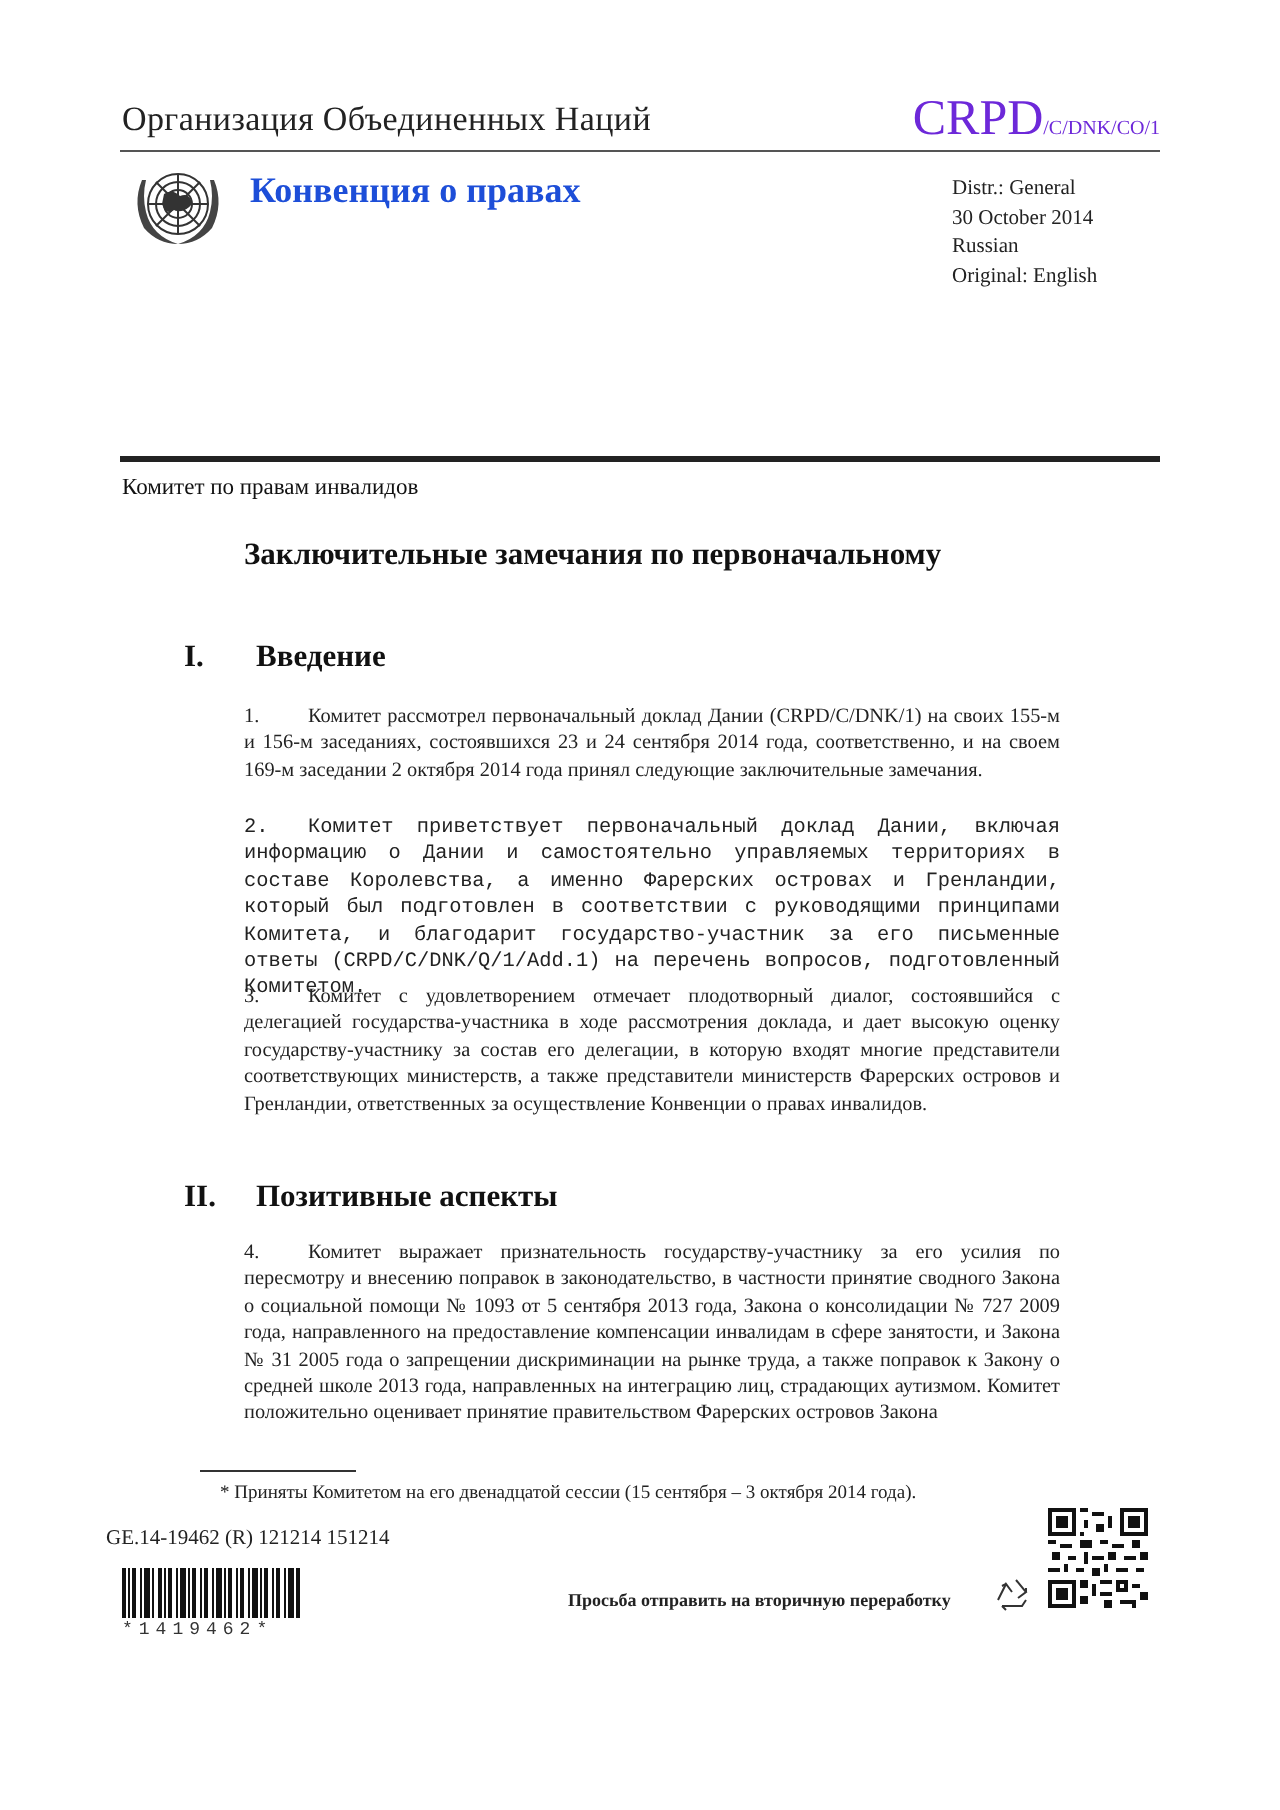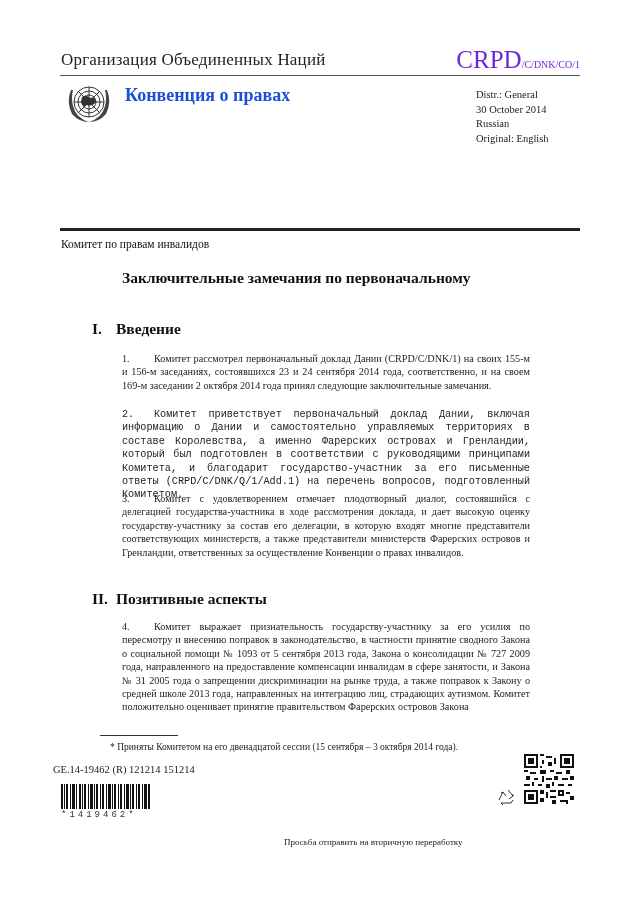--- a/index.html
+++ b/index.html
@@ -13,35 +13,35 @@
   .rule-thin { left: 60px; width: 520px; top: 75px; height: 1px; background: #555; }
   .logo { left: 64px; top: 80px; width: 50px; height: 46px; }
   .conv-title { left: 125px; top: 84px; font-size: 18px; font-weight: bold; line-height: 22px; color: #1d4ed8; }
   .distr { left: 428px; top: 88px; font-size: 10.5px; line-height: 14.5px; color: #222; margin-left: 48px; }
   .rule-thick { left: 60px; width: 520px; top: 228px; height: 3px; background: #222; }
   .committee { left: 61px; top: 238px; font-size: 11.5px; font-weight: normal; color: #111; }
   .main-title { left: 122px; top: 268px; font-size: 15.5px; font-weight: bold; line-height: 19px; color: #111; }
   .main-title sup { font-size: 7px; font-weight: normal; vertical-align: 5px; }
   .sec-head { font-size: 15.5px; font-weight: bold; color: #111; }
   .sec-num { position: absolute; left: 0; }
-  .sec-txt { position: absolute; left: 24px; white-space: nowrap; text-align: center; }
+  .sec-txt { position: absolute; left: 36px; white-space: nowrap; text-align: center; }
   .sec1 { left: 92px; top: 320px; }
   .sec2 { left: 92px; top: 590px; }
   .para { left: 122px; width: 408px; font-size: 10.2px; line-height: 13.4px; text-align: justify; color: #222; }
   .para .pn { display: inline-block; width: 32px; }
   .p1 { top: 352px; }
   .p2 { top: 408px; font-family: Liberation Mono, monospace; }
   .p3 { top: 492px; }
   .p4 { top: 620px; }
   .fn-rule { left: 100px; width: 78px; top: 735px; height: 1px; background: #333; }
   .footnote { left: 110px; top: 742px; font-size: 9.5px; color: #222; }
   .job { left: 53px; top: 764px; font-size: 10.5px; color: #222; }
   .barcode { left: 61px; top: 784px; width: 90px; height: 25px; }
   .barcode-num { left: 61px; top: 810px; font-size: 9px; letter-spacing: 3px; font-family: "Liberation Mono", monospace; color: #333; }
-  .recycle { left: 284px; top: 795px; font-size: 9px; font-weight: normal; color: #222; margin-top: 42px; }
+  .recycle { left: 284px; top: 795px; font-size: 9px; font-weight: bold; color: #222; }
   .recycle-icon { left: 495px; top: 786px; width: 22px; height: 20px; }
   .qr { left: 524px; top: 753px; width: 50px; height: 52px; }
 </style>
 </head>
 <body>
 
 <div class="abs org">Организация Объединенных Наций</div>
 <div class="abs symbol"><span class="big">CRPD</span><span class="small">/C/DNK/CO/1</span></div>
 <div class="abs rule-thin"></div>
 

